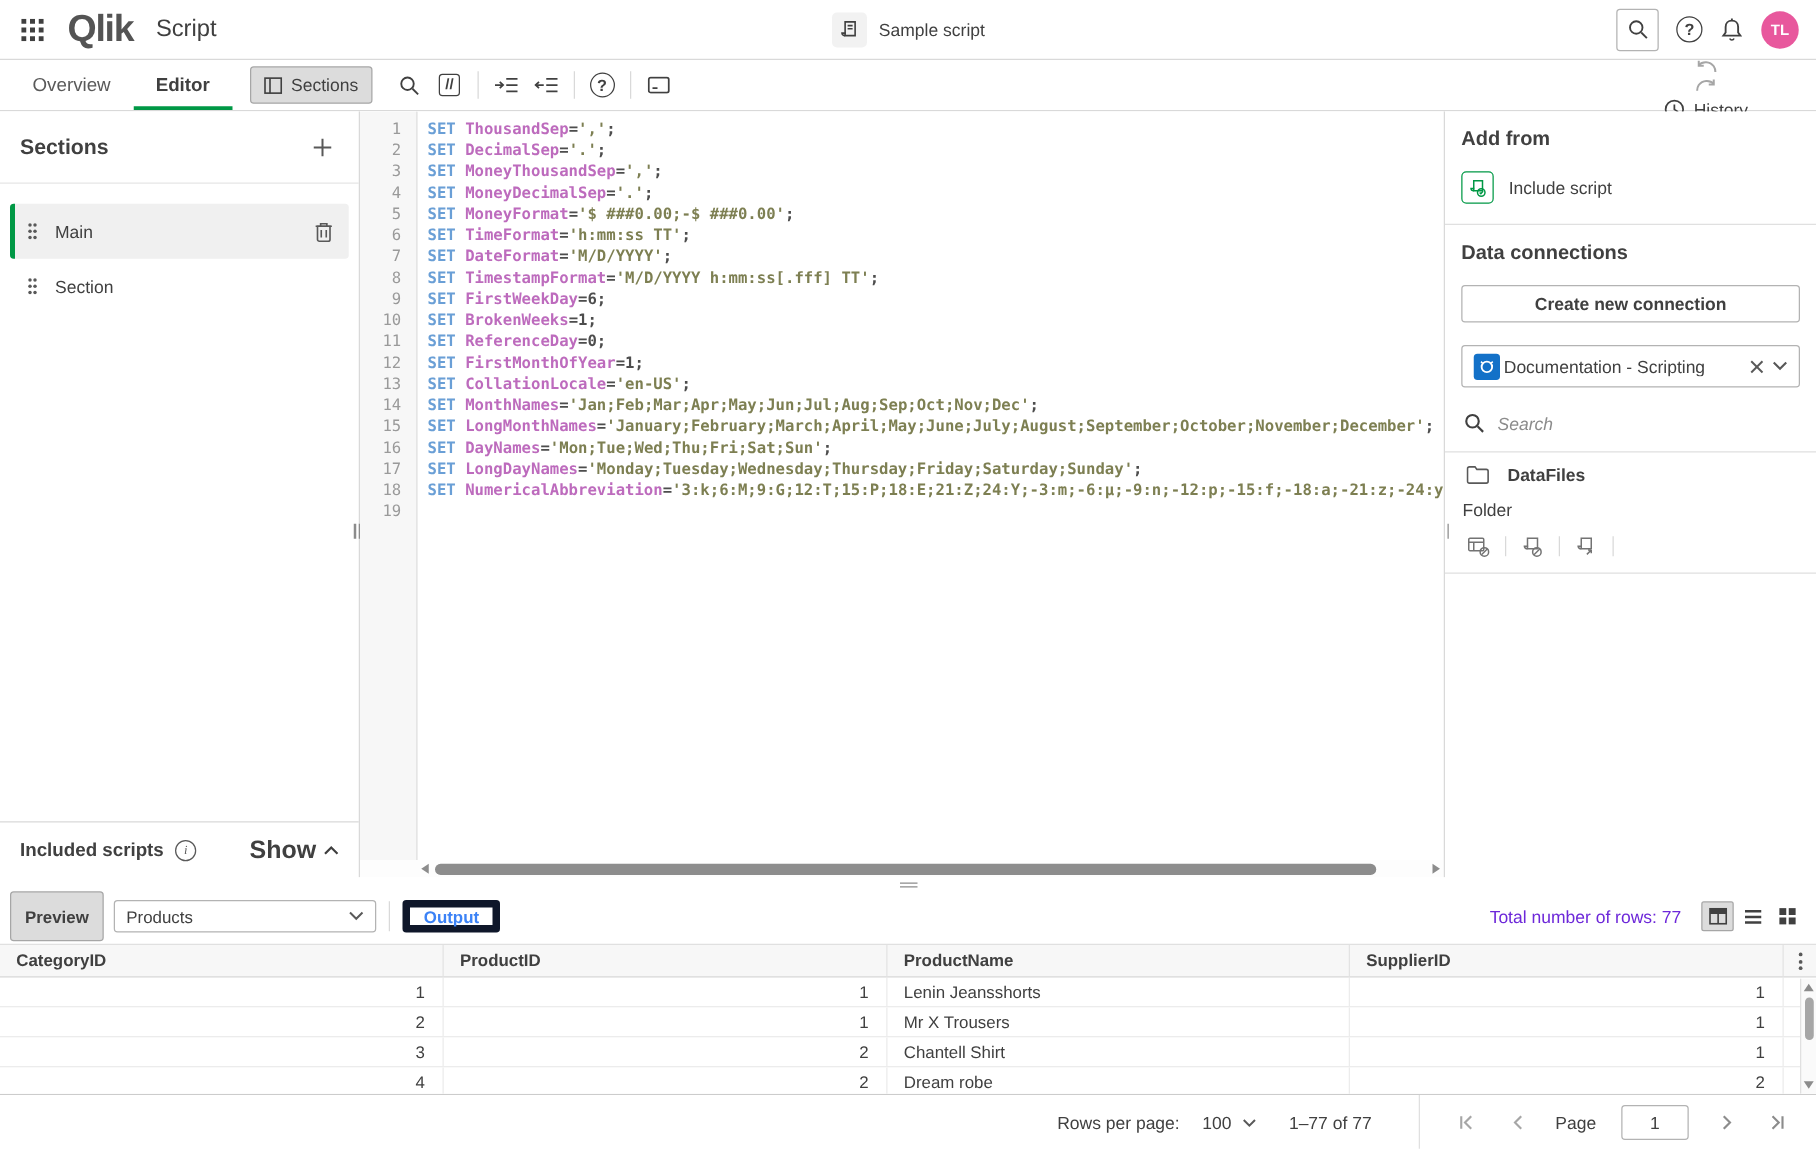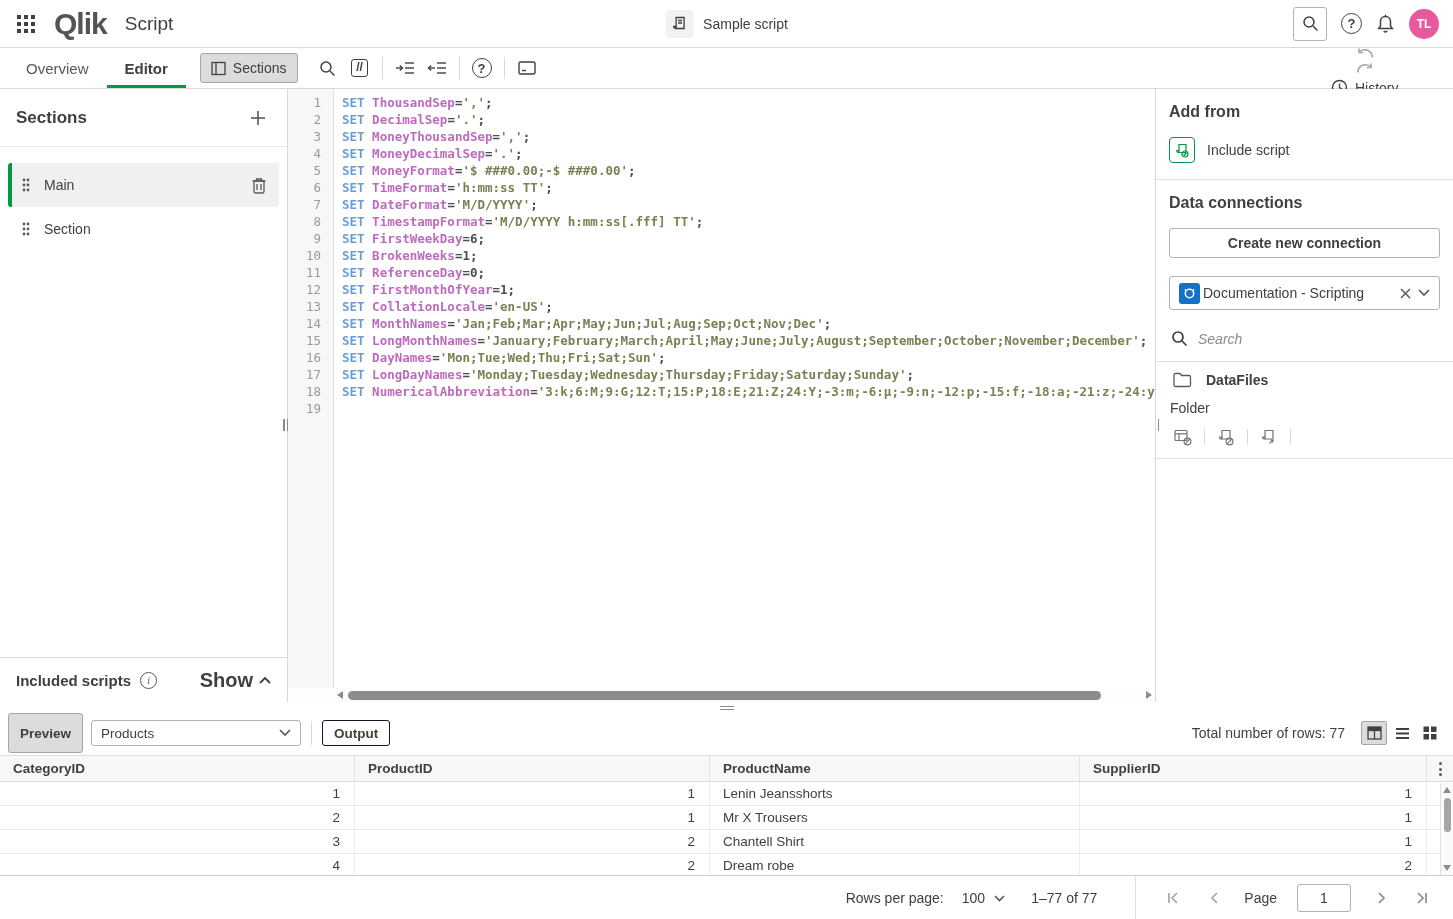--- a/index.html
+++ b/index.html
@@ -103,22 +103,22 @@
   .splitbar { flex:0 0 9px; position:relative; background:#fff; }
   .split-grip { position:absolute; left:50%; top:2px; transform:translateX(-50%); cursor:row-resize; }
   .split-grip i { display:block; width:14px; height:1.6px; background:#8c8c8c; margin:1.6px 0; }
 
   
   .previewbar { flex:0 0 44px; display:flex; align-items:center; padding:0 10px 0 8px; background:#fff; }
   .pv-btn { height:40px; padding:0 11px; display:flex; align-items:center; font-size:13.5px; font-weight:bold; color:#404040; border:1px solid #a6a6a6; border-radius:3px; background:#dcdcdc; cursor:pointer; }
   .pv-select { width:210px; height:26px; margin-left:8px; border:1px solid #b3b3b3; border-radius:3px; display:flex; align-items:center; padding:0 9px; font-size:13.5px; cursor:pointer; }
   .pv-select span { flex:1; }
   .pv-div { width:1px; height:24px; background:#d9d9d9; margin:0 10px; }
-  .out-btn { height:26px; padding:0 11px; display:flex; align-items:center; font-size:13.5px; font-weight:bold; color:#404040; border:1px solid #0f172a; border-radius:3px; background:#fff; cursor:pointer; }
-  .total-rows { margin-left:auto; font-size:14px; color:#404040; padding-right:16px; }
+  .out-btn { height:26px; padding:0 11px; display:flex; align-items:center; font-size:13.5px; font-weight:bold; color:#3b82f6; border:6px solid #0f172a; border-radius:3px; background:#fff; cursor:pointer; }
+  .total-rows { margin-left:auto; font-size:14px; color:#6d28d9; padding-right:16px; }
   .viewgroup { display:flex; align-items:center; gap:2px; }
   .viewbtn { width:26px; height:24px; display:flex; align-items:center; justify-content:center; cursor:pointer; border:1px solid transparent; border-radius:2px; }
   .viewbtn.active { background:#dcdcdc; border-color:#a6a6a6; }
 
   
   .datatable { flex:0 0 120px; position:relative; overflow:hidden; border-top:1px solid #e0e0e0; }
   .thead { display:flex; height:26px; background:#f7f7f7; border-bottom:1px solid #d9d9d9; position:relative; }
   .thcell { display:flex; align-items:center; padding-left:13px; font-size:13.5px; font-weight:bold; color:#404040; border-right:1px solid #e3e3e3; }
   .c0 { width:355px; } .c1 { width:355px; } .c2 { width:370px; } .c3 { width:347px; }
   .trow { display:flex; height:24px; border-bottom:1px solid #e6e6e6; background:#fff; }

